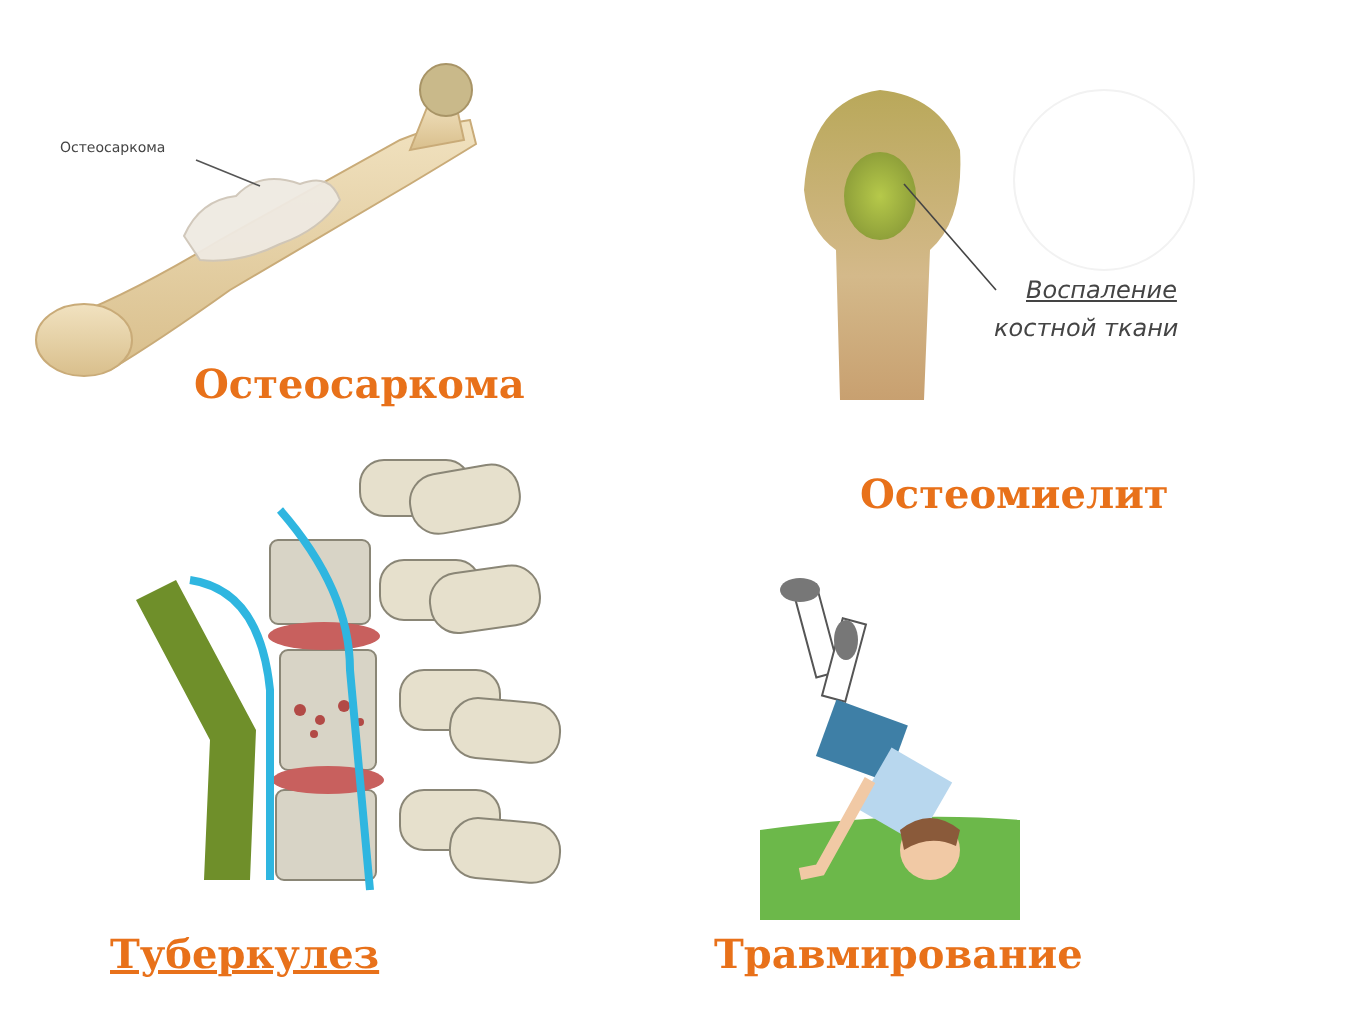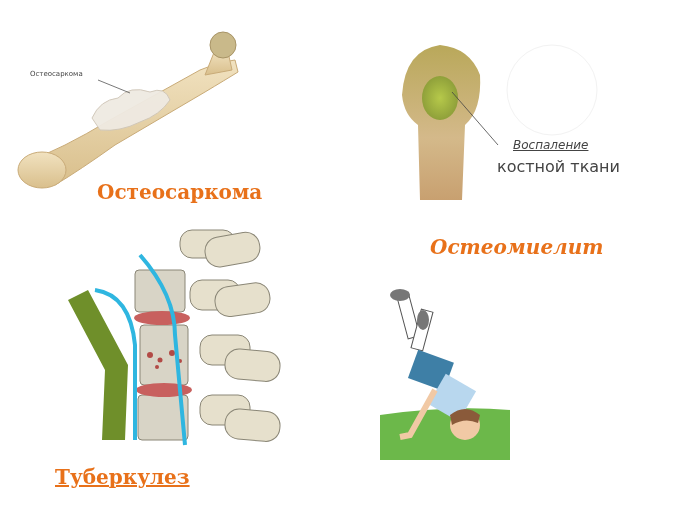--- a/index.html
+++ b/index.html
@@ -50,22 +50,22 @@
         <stop offset="0" stop-color="#b6c94a"></stop>
         <stop offset="1" stop-color="#8fa03a"></stop>
       </radialGradient>
     </defs>
     <path d="M22 95 Q25 50 60 45 Q90 48 100 75 Q102 110 85 125 L82 200 L40 200 L38 125 Q24 115 22 95 Z" fill="url(#bone2)"></path>
     <ellipse cx="60" cy="98" rx="18" ry="22" fill="url(#infl)"></ellipse>
     <line x1="72" y1="92" x2="118" y2="145" stroke="#444" stroke-width="0.8"></line>
     <circle cx="172" cy="90" r="45" fill="none" stroke="#f2f2f2" stroke-width="1"></circle>
   </svg>
   <div class="callout" style="left:133px;top:138px;font-size:12px;font-style:italic;text-decoration:underline;">Воспаление</div>
-  <div class="callout" style="left:117px;top:157px;font-size:16px;">костной ткани</div>
-  <div class="caption" style="left:50px;top:235px;font-style:italic;">Остеомиелит</div>
+  <div class="callout" style="left:117px;top:157px;font-size:12px;font-style:italic;">костной ткани</div>
+  <div class="caption" style="left:50px;top:235px;">Остеомиелит</div>
 </div>
 
 <div class="panel" style="left:40px;top:215px;width:260px;height:290px;">
   <svg width="260" height="245" viewBox="0 0 260 245">
 
     <path d="M28 85 L48 75 L88 150 L85 225 L62 225 L65 155 Z" fill="#6f8f2a"></path>
 
     <g fill="#d8d4c6" stroke="#8a8676" stroke-width="1">
       <rect x="95" y="55" width="50" height="42" rx="4"></rect>
       <rect x="100" y="110" width="48" height="60" rx="4"></rect>
@@ -114,13 +114,14 @@
 
     <rect x="62" y="80" width="38" height="30" fill="#3e7fa6" transform="rotate(20 80 95)"></rect>
 
     <rect x="85" y="105" width="35" height="35" fill="#b8d7ee" transform="rotate(30 102 122)"></rect>
 
     <circle cx="115" cy="150" r="15" fill="#f1c9a5"></circle>
     <path d="M100 140 Q115 128 130 140 L128 148 Q115 142 102 150 Z" fill="#8a5a3a"></path>
 
     <path d="M85 115 L60 160 L50 162" fill="none" stroke="#f1c9a5" stroke-width="6"></path>
   </svg>
+  <div class="caption" style="left:7px;top:190px;">Травмирование</div>
 </div>
 
 </body></html>

